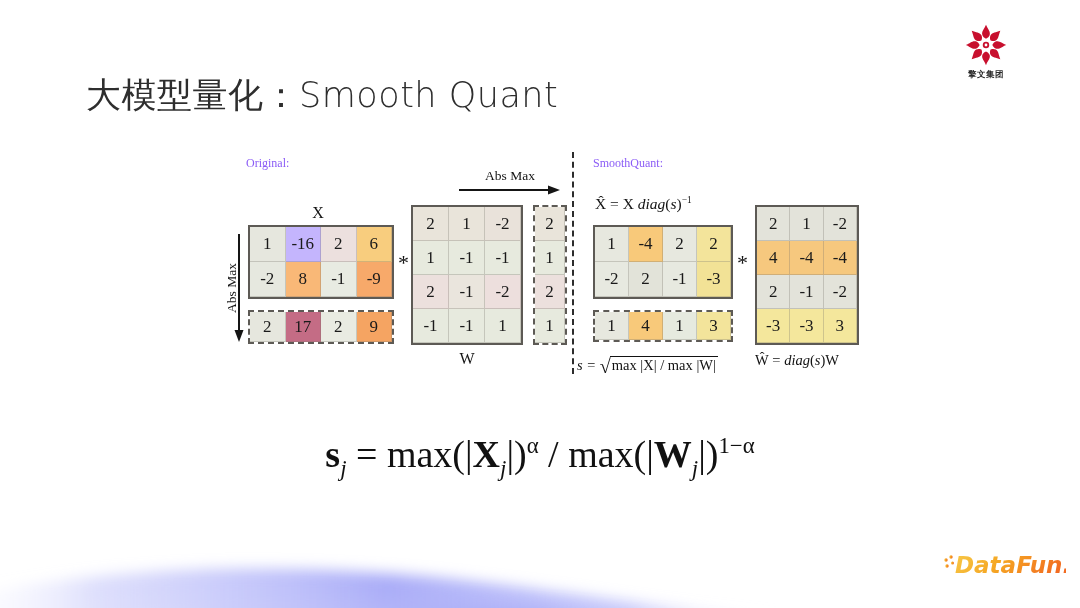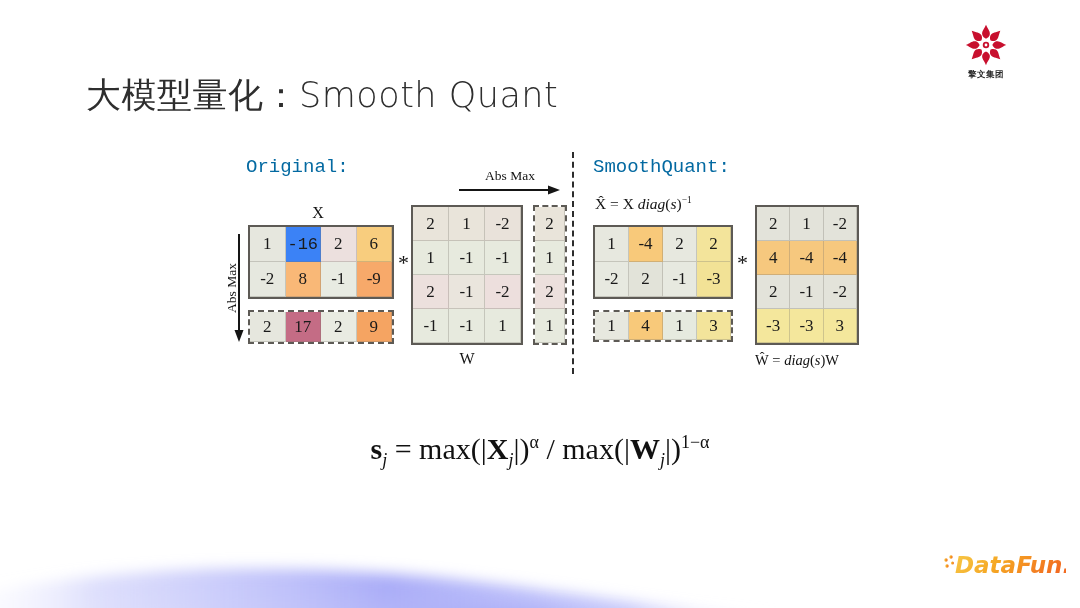--- a/index.html
+++ b/index.html
@@ -48,22 +48,22 @@
   
   #figure {
     position:absolute; left:215px; top:152px;
     width:660px; height:235px;
   }
 
   .serif { font-family:"Liberation Serif", serif; }
 
   .panel-label {
     position:absolute;
-    font-family:Liberation Mono, monospace;
-    font-size:19px; color:#0369a1;
+    font-family:Liberation Serif, serif;
+    font-size:12px; color:#8b5cf6;
     white-space:nowrap;
   }
 
   .matrix-label {
     position:absolute;
     font-family:"Liberation Serif", serif;
     font-size:16px; color:#151515;
     white-space:nowrap; text-align:center;
   }
 
@@ -132,21 +132,21 @@
     padding:0 2px 0 2px;
     margin-left:-1px;
   }
   .ital { font-style:italic; }
 
   
   #main-equation {
     position:absolute; left:0; top:432px; width:1080px;
     text-align:center;
     font-family:"Liberation Serif", serif;
-    font-size:30px; color:#111111;
+    font-size:38px; color:#111111;
     white-space:nowrap;
   }
   #main-equation .bold { font-weight:bold; }
   sub.v, sup.v { font-size:60%; }
 </style>
 </head>
 <body style="background: rgb(255, 255, 255);">
 
 <svg id="wave-decoration" viewBox="0 0 820 140" preserveAspectRatio="none">
   <defs>
@@ -236,21 +236,21 @@
   <div class="absmax-v" style="left:0px; top:80px;">
     <div class="txt">Abs Max</div>
     <svg class="arrow" width="14" height="112" viewBox="0 0 14 112">
       <line x1="6" y1="2" x2="6" y2="100" stroke="#151515" stroke-width="2"></line>
       <polygon points="6,110 1.5,98 10.5,98" fill="#151515"></polygon>
     </svg>
   </div>
 
   <div class="matrix" id="x-matrix" style="left:33px; top:73px; width:146px; height:74px; grid-template-columns:repeat(4,1fr); grid-template-rows:repeat(2,1fr);">
       <div class="cell" style="background: rgb(230, 231, 222);">1</div>
-      <div class="cell" style="background: #3b82f6; font-family: Liberation Mono, monospace;">-16</div>
+      <div class="cell" style="background: #c4b5fd;">-16</div>
       <div class="cell" style="background: rgb(236, 224, 222);">2</div>
       <div class="cell" style="background: rgb(248, 205, 126);">6</div>
       <div class="cell" style="background: rgb(230, 232, 223);">-2</div>
       <div class="cell" style="background: rgb(249, 184, 119);">8</div>
       <div class="cell" style="background: rgb(232, 235, 226);">-1</div>
       <div class="cell" style="background: rgb(247, 169, 106);">-9</div>
     </div>
 
   <div class="matrix dashed" id="x-absmax" style="left:33px; top:158px; width:146px; height:34px; grid-template-columns:repeat(4,1fr); grid-template-rows:1fr;">
       <div class="cell" style="background: rgb(230, 231, 222);">2</div>
@@ -329,20 +329,23 @@
       <div class="cell" style="background: rgb(246, 200, 126);">-4</div>
       <div class="cell" style="background: rgb(246, 200, 126);">-4</div>
       <div class="cell" style="background: rgb(227, 227, 218);">2</div>
       <div class="cell" style="background: rgb(227, 227, 218);">-1</div>
       <div class="cell" style="background: rgb(227, 227, 218);">-2</div>
       <div class="cell" style="background: rgb(244, 231, 156);">-3</div>
       <div class="cell" style="background: rgb(244, 231, 156);">-3</div>
       <div class="cell" style="background: rgb(244, 231, 156);">3</div>
     </div>
 
+  <div class="sub-formula" style="left:362px; top:200px;">
+    <span class="ital">s = </span><span style="font-size:20px; position:relative; top:3px;">√</span><span class="radical">max |X| / max |W|</span>
+  </div>
 
   <div class="sub-formula" style="left:540px; top:200px;">
     <span class="serif">Ŵ = <span class="ital">diag</span>(<span class="ital">s</span>)W</span>
   </div>
 
 </div>
 
 <div id="main-equation">
   <span class="bold">s</span><sub class="v ital">j</sub><span> = max(|</span><span class="bold">X</span><sub class="v ital">j</sub><span>|)</span><sup class="v">α</sup><span> / max(|</span><span class="bold">W</span><sub class="v ital">j</sub><span>|)</span><sup class="v">1−α</sup>
 </div>

